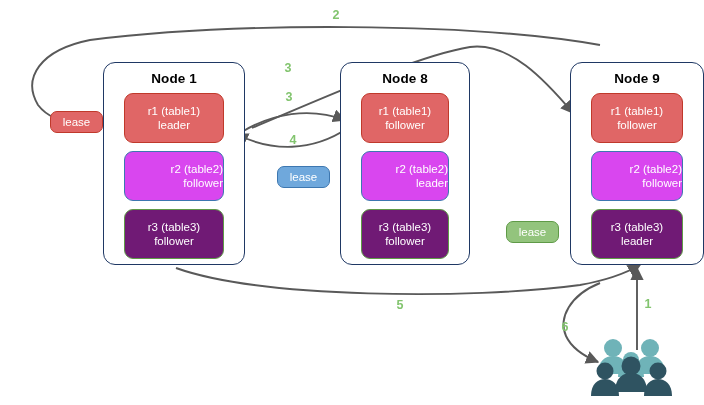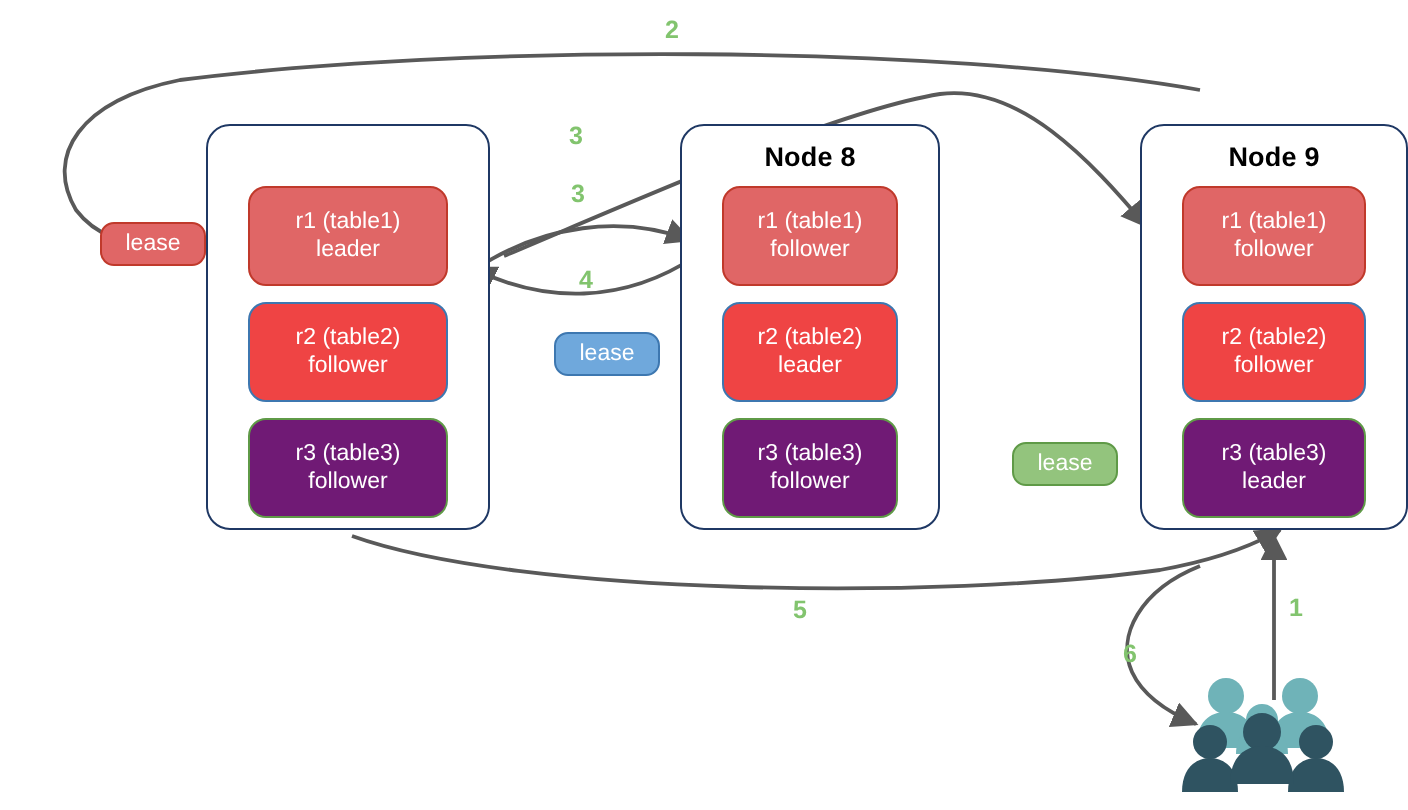--- a/index.html
+++ b/index.html
@@ -27,21 +27,21 @@
     letter-spacing:.1px;
   }
   .replica{
     position:absolute;left:20px;right:20px;
     height:50px;border-radius:9px;box-sizing:border-box;
     display:flex;flex-direction:column;align-items:center;justify-content:center;
     color:#ffffff;font-size:11.5px;line-height:14px;text-align:center;
     border:1.4px solid rgba(0,0,0,.30);
   }
   .rep-red{background:#e06666;border-color:#c0392b;}
-  .rep-blue{background:#ef4444;border-color:#3d77b0;}
+  .rep-blue{background:#d946ef;border-color:#3d77b0;align-items:flex-end;}
   .rep-green{background:#701a75;border-color:#5f9a47;}
 
   .lease{
     position:absolute;z-index:3;
     border-radius:7px;box-sizing:border-box;
     display:flex;align-items:center;justify-content:center;
     color:#ffffff;font-size:11.5px;
     border:1.4px solid rgba(0,0,0,.30);
     padding:0 16px;
   }
@@ -97,20 +97,21 @@
       <circle cx="605" cy="371" r="8.5"></circle>
       <path d="M 591 396 C 591 384, 598 379, 605 379 C 612 379, 619 384, 619 396 Z"></path>
       <circle cx="658" cy="371" r="8.5"></circle>
       <path d="M 644 396 C 644 384, 651 379, 658 379 C 665 379, 672 384, 672 396 Z"></path>
       <circle cx="631" cy="366" r="9.5"></circle>
       <path d="M 615 392 C 615 378, 623 373, 631 373 C 639 373, 647 378, 647 392 Z"></path>
     </g>
   </svg>
 
   <div class="node-box" style="left:103px;top:62px;width:142px;height:203px;">
+    <div class="node-title">Node 1</div>
     <div class="replica rep-red" style="top:30px;">
       <span>r1 (table1)</span>
       <span>leader</span>
     </div>
     <div class="replica rep-blue" style="top:88px;">
       <span>r2 (table2)</span>
       <span>follower</span>
     </div>
     <div class="replica rep-green" style="top:146px;">
       <span>r3 (table3)</span>

